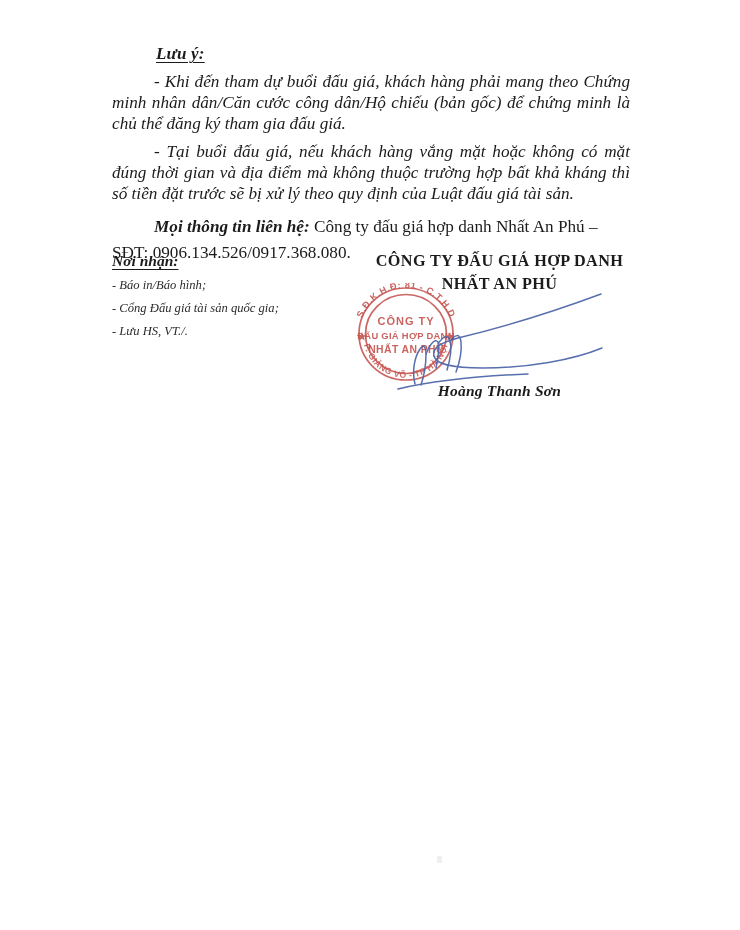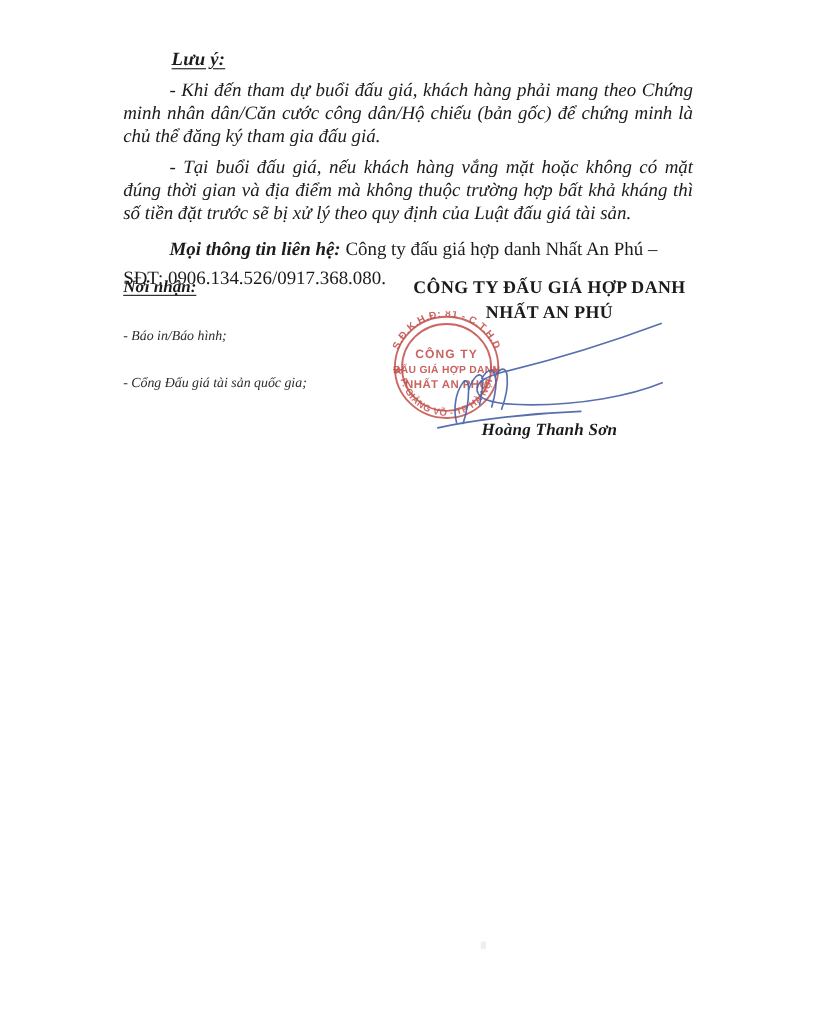--- a/index.html
+++ b/index.html
@@ -35,21 +35,21 @@
 
   
   .lower{position:absolute;left:112px;top:252px;width:518px;height:190px;}
 
   .recipients{position:absolute;left:0;top:0;width:250px;}
   .recip-title{
     font-style:italic;font-weight:bold;font-size:15.5px;
     text-decoration:underline;text-underline-offset:3px;
   }
   .recip-item{
-    font-style:italic;font-size:12.6px;margin-top:28px;color:#2b2b2b;
+    font-style:italic;font-size:12.6px;margin-top:8px;color:#2b2b2b;
   }
 
   .signblock{position:absolute;left:255px;top:0;width:265px;text-align:center;}
   .org-line1{
     font-weight:bold;font-size:16.2px;letter-spacing:.4px;
     white-space:nowrap;
   }
   .org-line2{
     font-weight:bold;font-size:16.2px;letter-spacing:.4px;margin-top:4px;
   }
@@ -93,20 +93,21 @@
       <span class="lead">Mọi thông tin liên hệ:</span><span> Công ty đấu giá hợp danh Nhất An Phú – SĐT: 0906.134.526/0917.368.080.</span>
     </p>
   </div>
 
   <div class="lower">
 
     <div class="recipients">
       <div class="recip-title">Nơi nhận:</div>
       <div class="recip-item">- Báo in/Báo hình;</div>
       <div class="recip-item">- Cổng Đấu giá tài sản quốc gia;</div>
+      <div class="recip-item">- Lưu HS, VT./.</div>
     </div>
 
     <div class="signblock">
       <div class="org-line1">CÔNG TY ĐẤU GIÁ HỢP DANH</div>
       <div class="org-line2">NHẤT AN PHÚ</div>
       <div class="signer">Hoàng Thanh Sơn</div>
     </div>
   </div>
 
   <div class="stamp">

